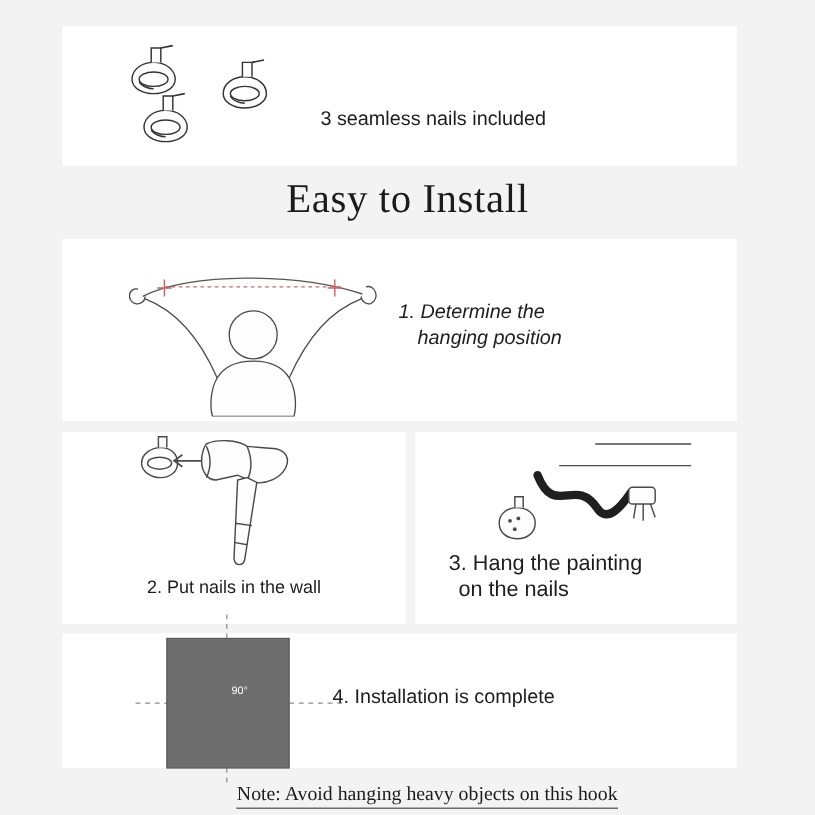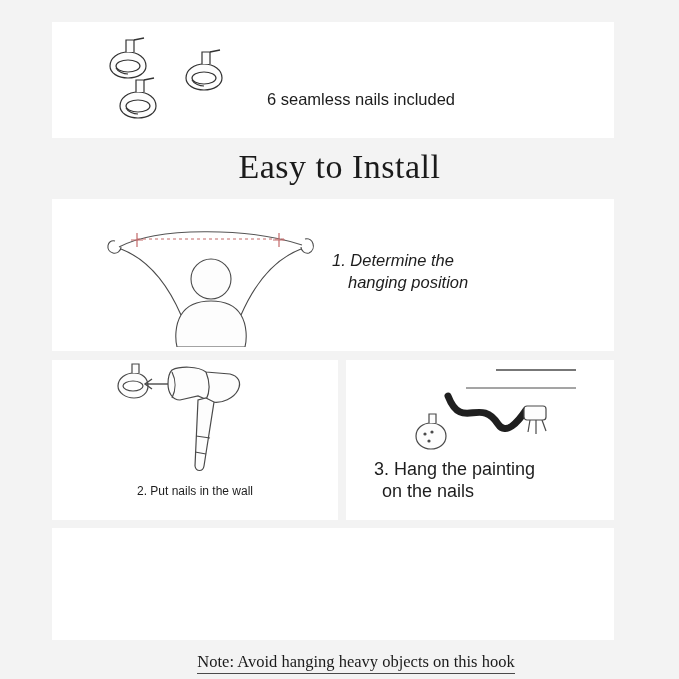--- a/index.html
+++ b/index.html
@@ -96,21 +96,21 @@
     top: 360px;
     width: 286px;
     height: 160px;
   }
   #panel-hammer .caption {
     position: absolute;
     left: 0;
     right: 0;
     bottom: 22px;
     text-align: center;
-    font-size: 12px;
+    font-size: 15px;
     color: #1d1d1d;
     font-family: "Liberation Sans", sans-serif;
   }
   #panel-hammer .art {
     position: absolute;
     left: 50px;
     top: 2px;
     width: 200px;
     height: 112px;
   }
@@ -212,21 +212,21 @@
           <g transform="translate(22,48)">
             <path d="M6,28 C6,20 14,14 24,14 C34,14 42,20 42,28 C42,35 34,40 24,40 C14,40 6,35 6,28 Z" fill="#fdfdfd"></path>
             <path d="M22,14 L22,2 L30,2 L30,14" fill="#fdfdfd"></path>
             <path d="M30,2 L40,0" stroke-width="1.4"></path>
             <ellipse cx="24" cy="28" rx="12" ry="6" fill="#fff"></ellipse>
             <path d="M12,30 C14,34 20,36 24,36"></path>
           </g>
         </g>
       </svg>
     </div>
-    <div class="caption">6 seamless nails included</div>
+    <div class="caption">3 seamless nails included</div>
   </div>
 
   <div id="heading">Easy to Install</div>
 
   <div class="panel" id="panel-position">
     <div class="art">
       <svg viewBox="0 0 230 140" width="230" height="140">
         <g fill="none" stroke="#4a4a4a" stroke-width="1.1">
 
           <path d="M22,40 C60,20 150,20 205,38" stroke="#555"></path>
@@ -311,19 +311,32 @@
         </g>
       </svg>
     </div>
     <div class="caption">
       <span>3. Hang the painting</span>
       <span class="l2">on the nails</span>
     </div>
   </div>
 
   <div class="panel" id="panel-complete">
+    <div class="art">
+      <svg viewBox="0 0 200 148" width="200" height="148">
+
+        <path d="M92,2 L92,146" stroke="#8a8a8a" stroke-width="1" stroke-dasharray="4,4" fill="none"></path>
+
+        <path d="M16,76 L188,76" stroke="#8a8a8a" stroke-width="1" stroke-dasharray="4,4" fill="none"></path>
+
+        <rect x="42" y="22" width="102" height="108" fill="#6e6e6e" stroke="#5a5a5a" stroke-width="1"></rect>
+
+      </svg>
+      <div style="position:absolute;left:96px;top:60px;font-size:9px;color:#ffffff;font-family:'Liberation Sans',sans-serif;">90°</div>
+    </div>
+    <div class="caption">4. Installation is complete</div>
   </div>
 
   <div id="note">
     <span>Note: Avoid hanging heavy objects on this hook</span>
   </div>
 
 </div>
 
 </body></html>

